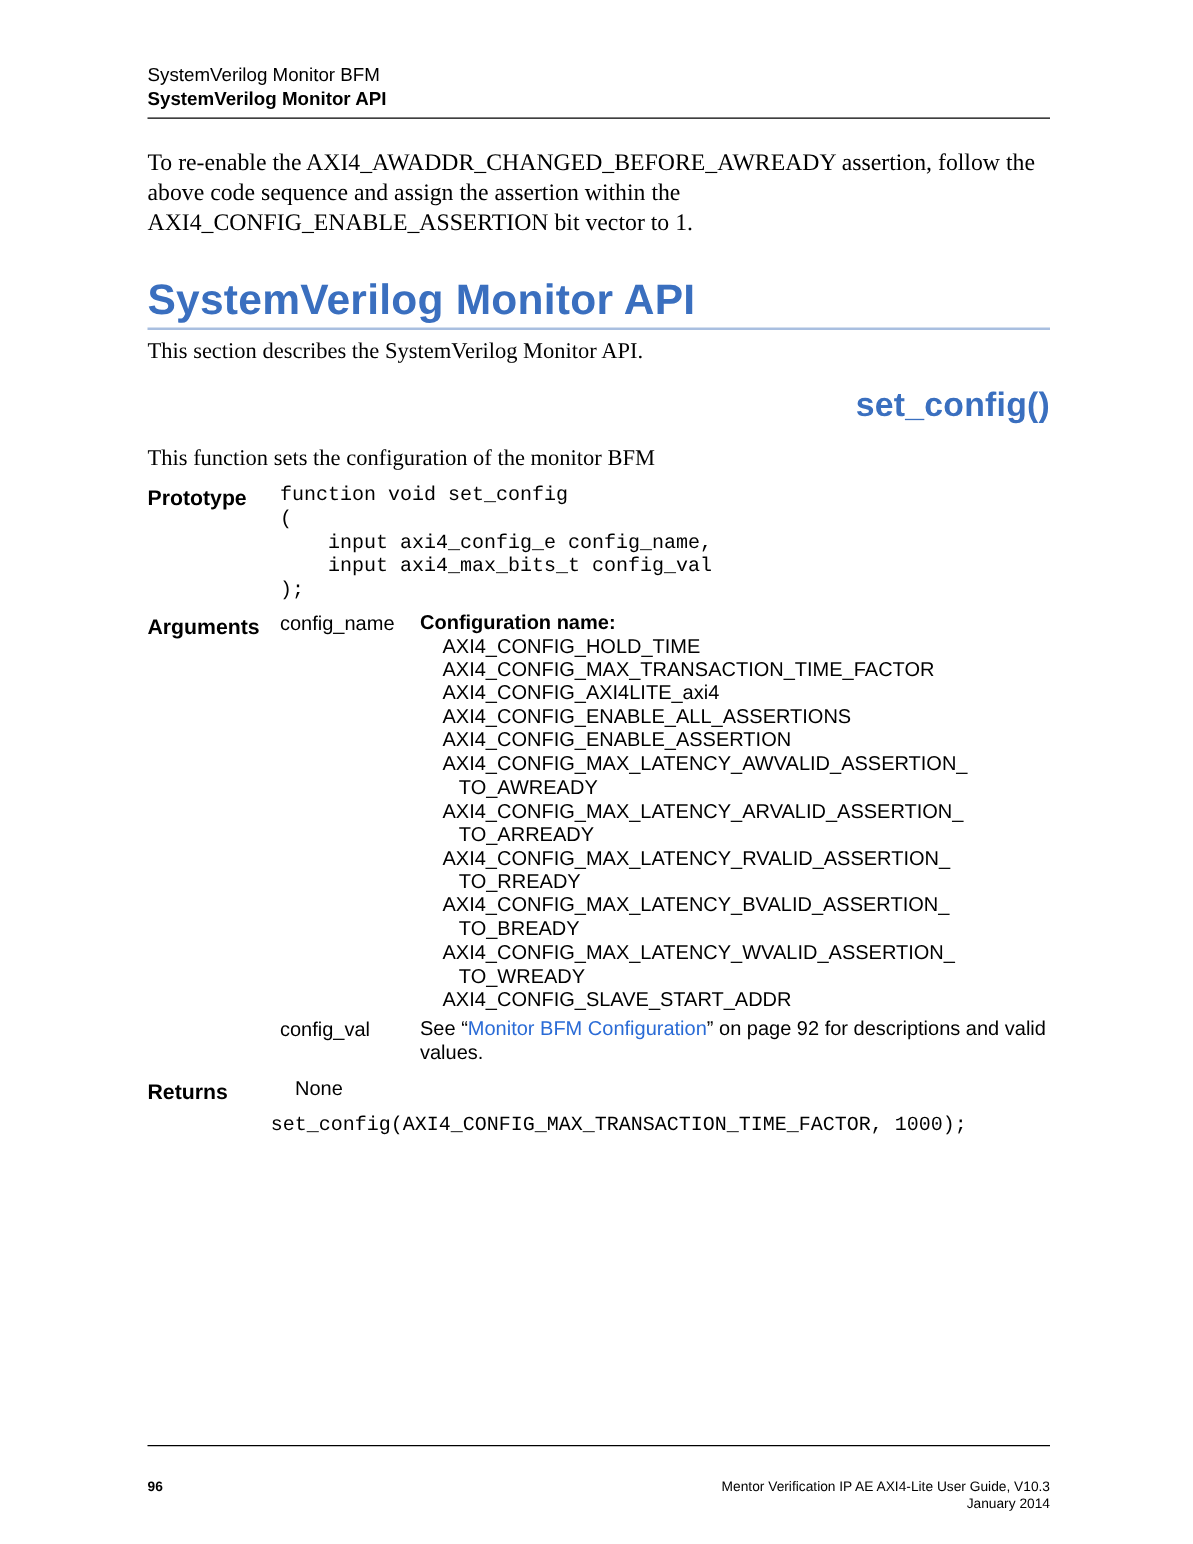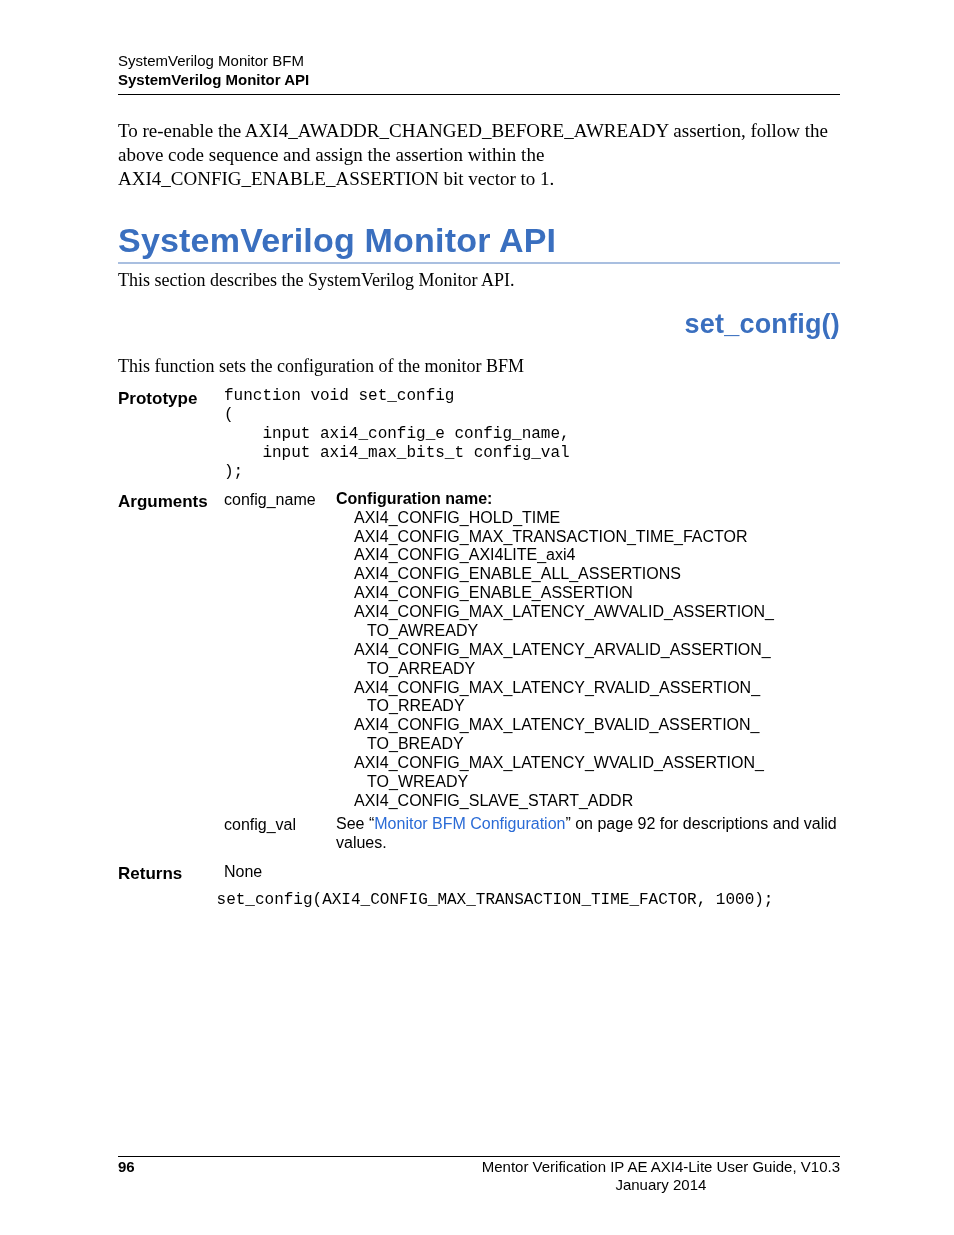--- a/index.html
+++ b/index.html
@@ -142,28 +142,28 @@
     right: 114px;
     bottom: 78px;
     border: 0;
     border-top: 1.5px solid #000;
     margin: 0;
   }
   .footer {
     position: absolute;
     left: 118px;
     right: 114px;
-    bottom: 40px;
+    bottom: 24px;
     display: flex;
     justify-content: space-between;
     font-family: Arial, Helvetica, sans-serif;
-    font-size: 15px;
+    font-size: 11px;
   }
   .footer .pageno { font-weight: 700; }
-  .footer .right { text-align: center; line-height: 1.25; }
+  .footer .right { text-align: right; line-height: 1.25; }
 </style>
 </head>
 <body>
 
 <div class="page">
 
   <div class="running-head">
     <div class="line1">SystemVerilog Monitor BFM</div>
     <div class="line2">SystemVerilog Monitor API</div>
   </div>
@@ -219,21 +219,21 @@
 
       <div class="arg-row">
         <div class="arg-name">config_val</div>
         <div class="arg-desc">
           <span>See “</span><a class="link">Monitor BFM Configuration</a><span>” on page 92 for descriptions and valid values.</span>
         </div>
       </div>
     </div>
   </div>
 
-  <div class="spec-row" style="margin-top:6px;">
+  <div class="spec-row" style="margin-top:6px;gap:12px;">
     <div class="spec-label">Returns</div>
     <div class="spec-body">
       <div class="arg-row">
         <div class="arg-name" style="font-family:Arial,Helvetica,sans-serif;">None</div>
       </div>
     </div>
   </div>
 
   <pre class="example-code">set_config(AXI4_CONFIG_MAX_TRANSACTION_TIME_FACTOR, 1000);</pre>
 

